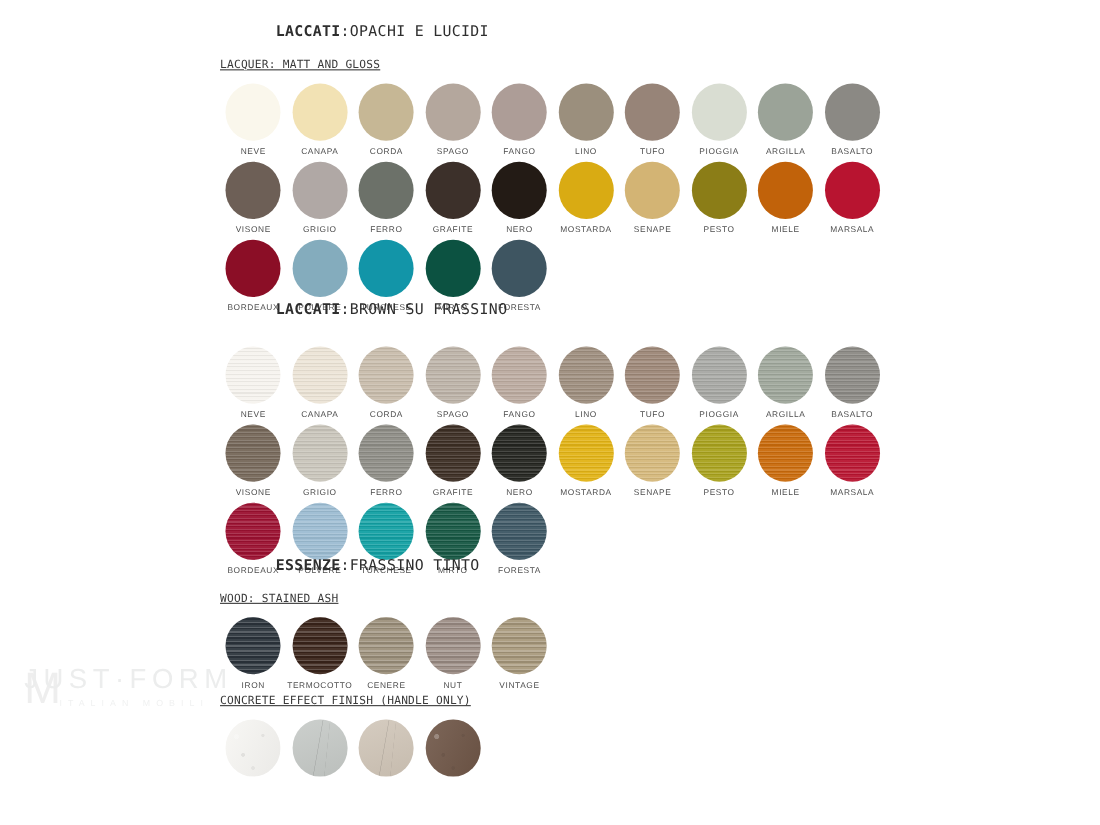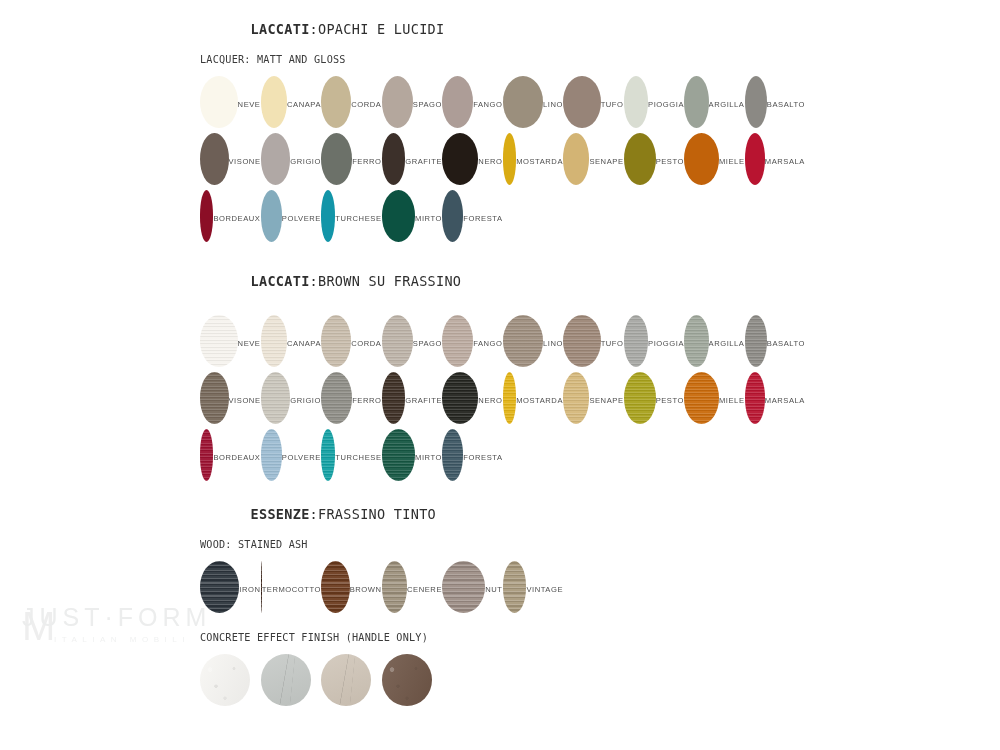--- a/index.html
+++ b/index.html
@@ -66,33 +66,34 @@
   }
   .sec-title .bold { font-weight: bold; }
   .sec-sub {
     font-family: "DejaVu Sans Mono", monospace;
     font-size: 10.2px;
     color: #3a3a3a;
     letter-spacing: 0.2px;
     line-height: 1.2;
     margin-top: 1px;
     white-space: pre;
+    text-decoration: underline;
   }
   .sec-title.plain { font-weight: bold; }
 
   .rows { margin-top: 10px; }
   .row {
     display: flex;
     margin-bottom: 5px;
   }
   .swatch-cell {
     width: 60.5px;
     text-align: center;
     display: flex;
-    flex-direction: row;
+    flex-direction: column;
     align-items: center;
   }
   .swatch {
     width: 50px;
     height: 52px;
     border-radius: 50%;
     position: relative;
     overflow: hidden;
   }
   .swatch.grain::after {
@@ -402,24 +403,20 @@
         <div class="row">
           <div class="swatch-cell">
             <div class="swatch grain2" style="background: rgb(44, 52, 60);"></div>
             <div class="sw-label">IRON</div>
           </div>
           <div class="swatch-cell">
             <div class="swatch grain2" style="background: rgb(58, 36, 26);"></div>
             <div class="sw-label">TERMOCOTTO</div>
           </div>
           <div class="swatch-cell">
-            <div class="swatch grain2" style="background: rgb(107, 58, 29);"></div>
-            <div class="sw-label">BROWN</div>
-          </div>
-          <div class="swatch-cell">
             <div class="swatch grain2" style="background: rgb(156, 144, 123);"></div>
             <div class="sw-label">CENERE</div>
           </div>
           <div class="swatch-cell">
             <div class="swatch grain2" style="background: rgb(156, 141, 133);"></div>
             <div class="sw-label">NUT</div>
           </div>
           <div class="swatch-cell">
             <div class="swatch grain2" style="background: rgb(168, 153, 124);"></div>
             <div class="sw-label">VINTAGE</div>

